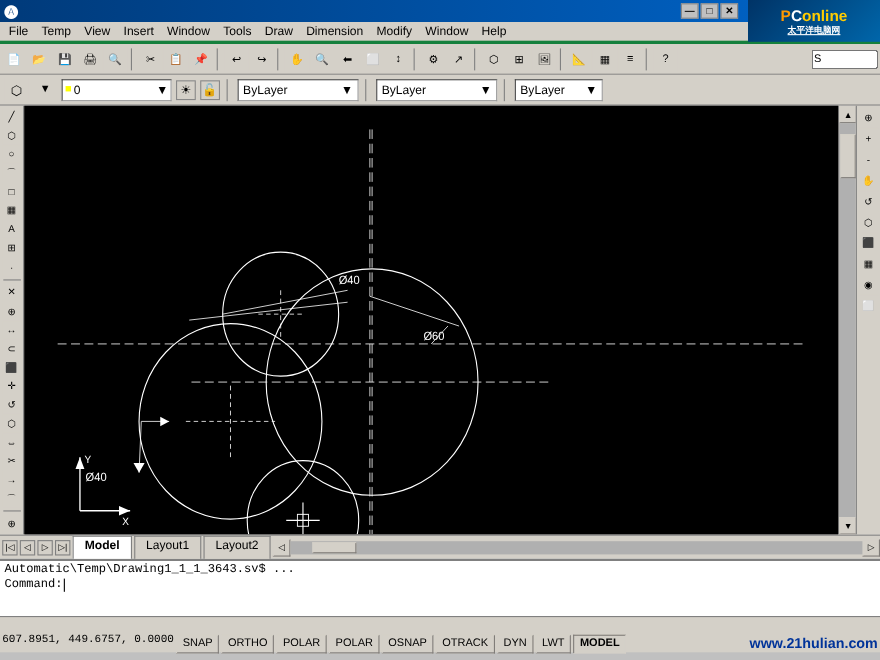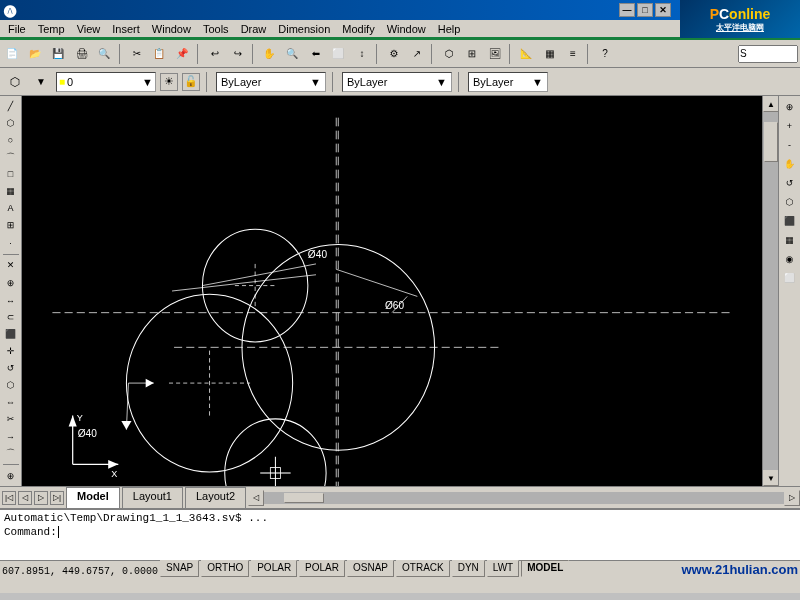--- a/index.html
+++ b/index.html
@@ -190,21 +190,21 @@
       height: 16px;
       display: flex;
       align-items: center;
     }
 
     
     #status-bar {
       background: #d4d0c8;
       height: 22px;
       display: flex;
-      align-items: flex-end;
+      align-items: flex-start;
       border-top: 1px solid #808080;
       font-size: 10px;
       padding: 16px 2px;
       gap: 2px;
     }
     .status-coords {
       min-width: 130px;
       font-family: 'Courier New', monospace;
       font-size: 10px;
     }

